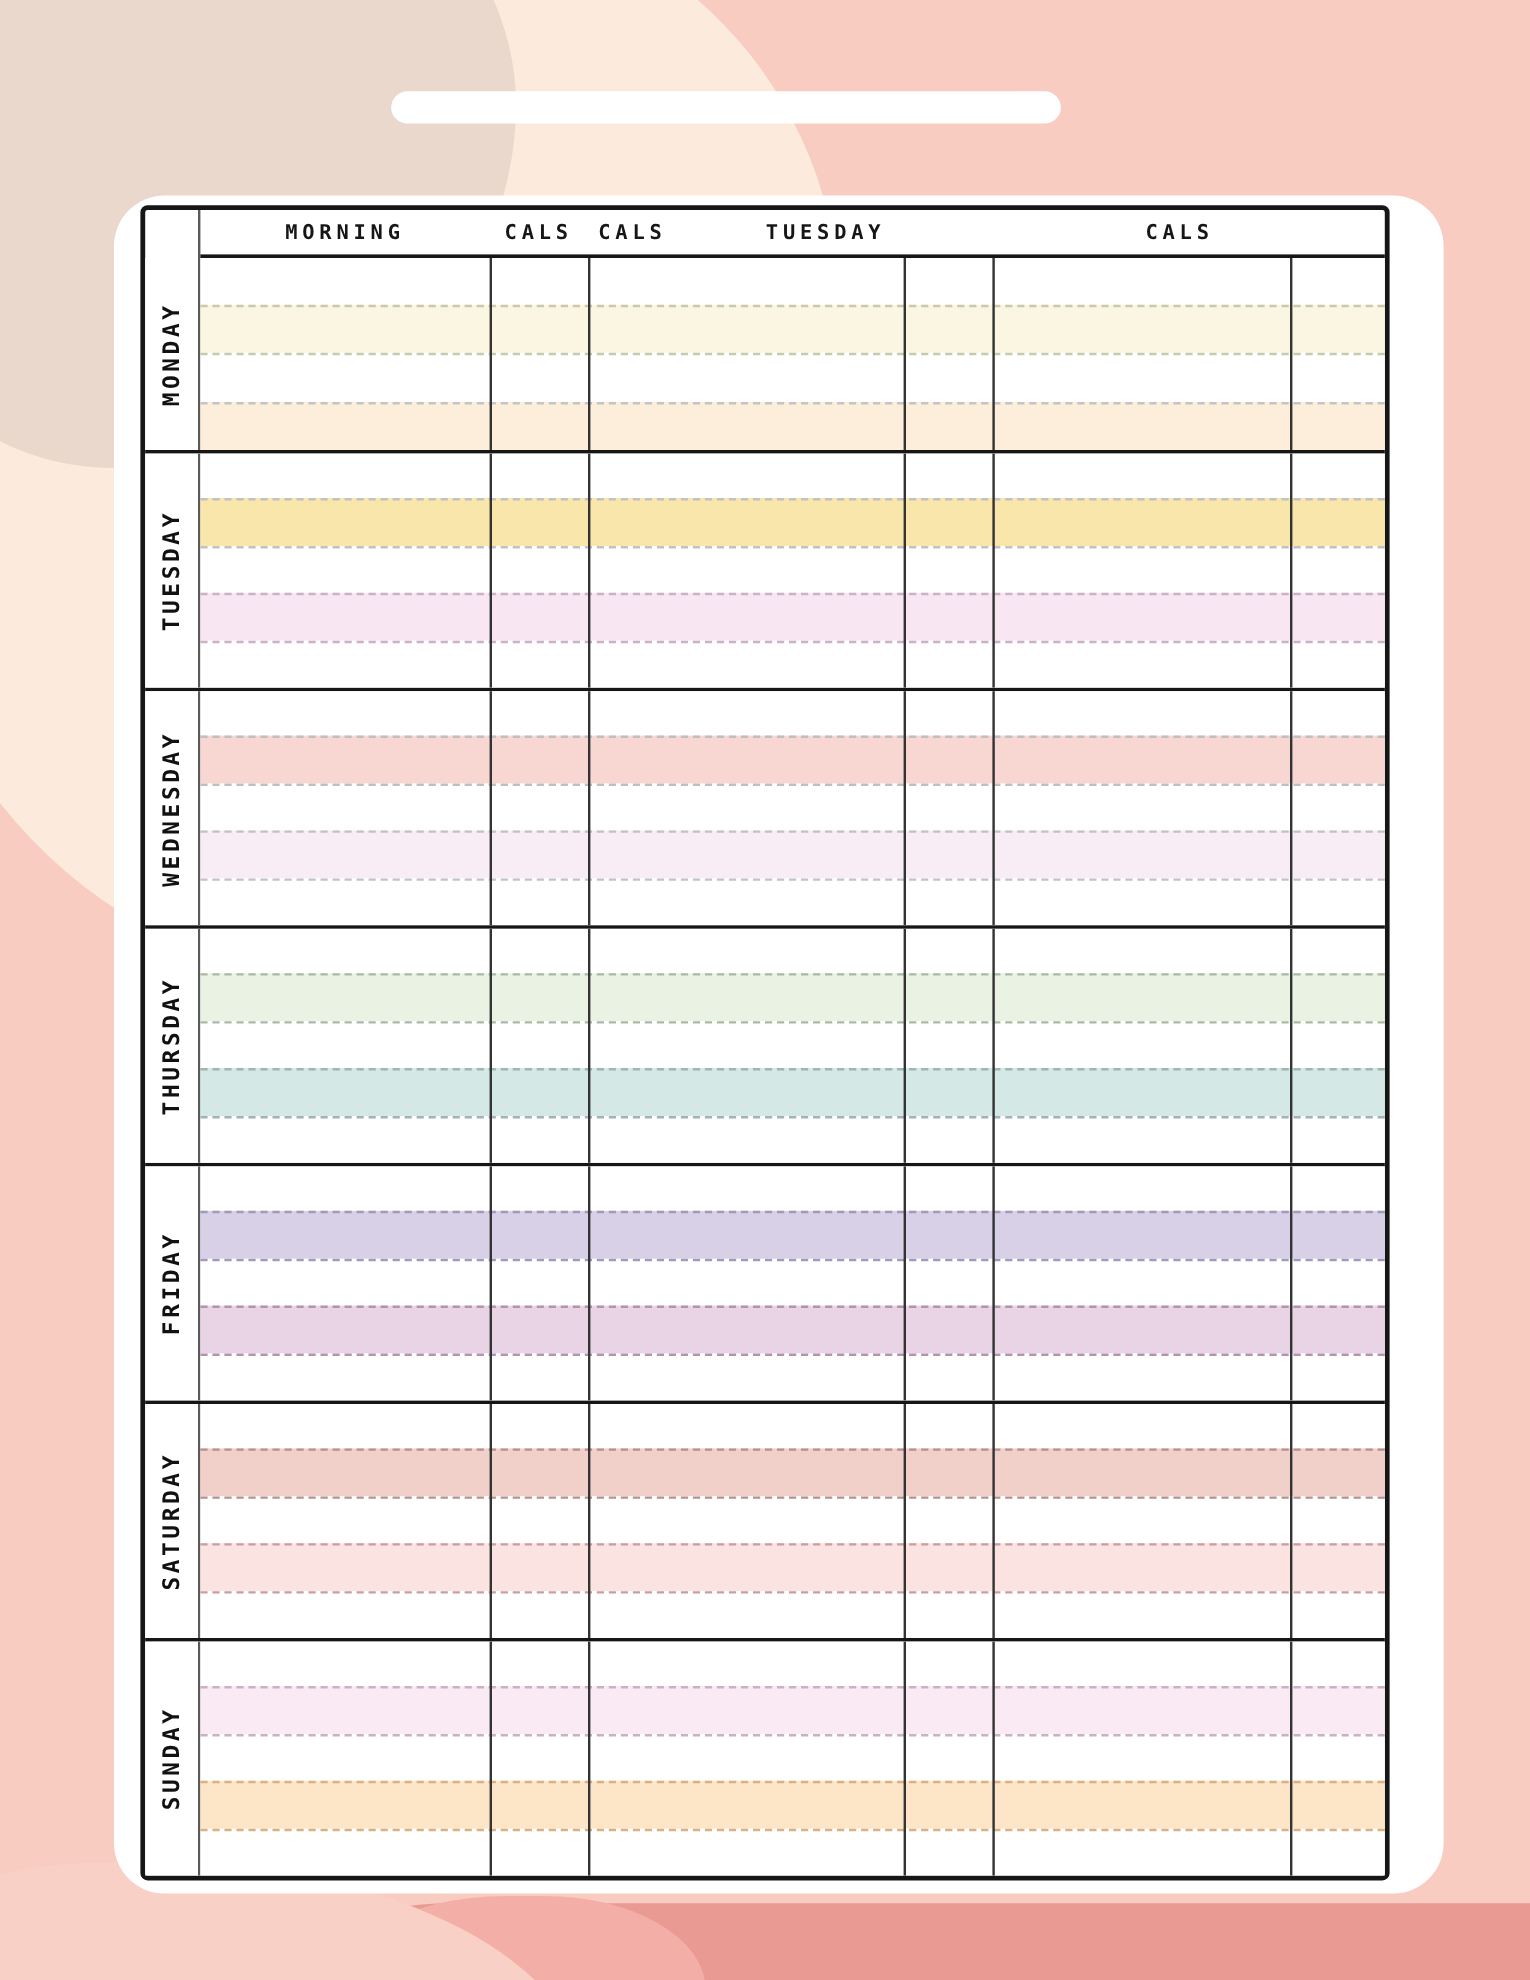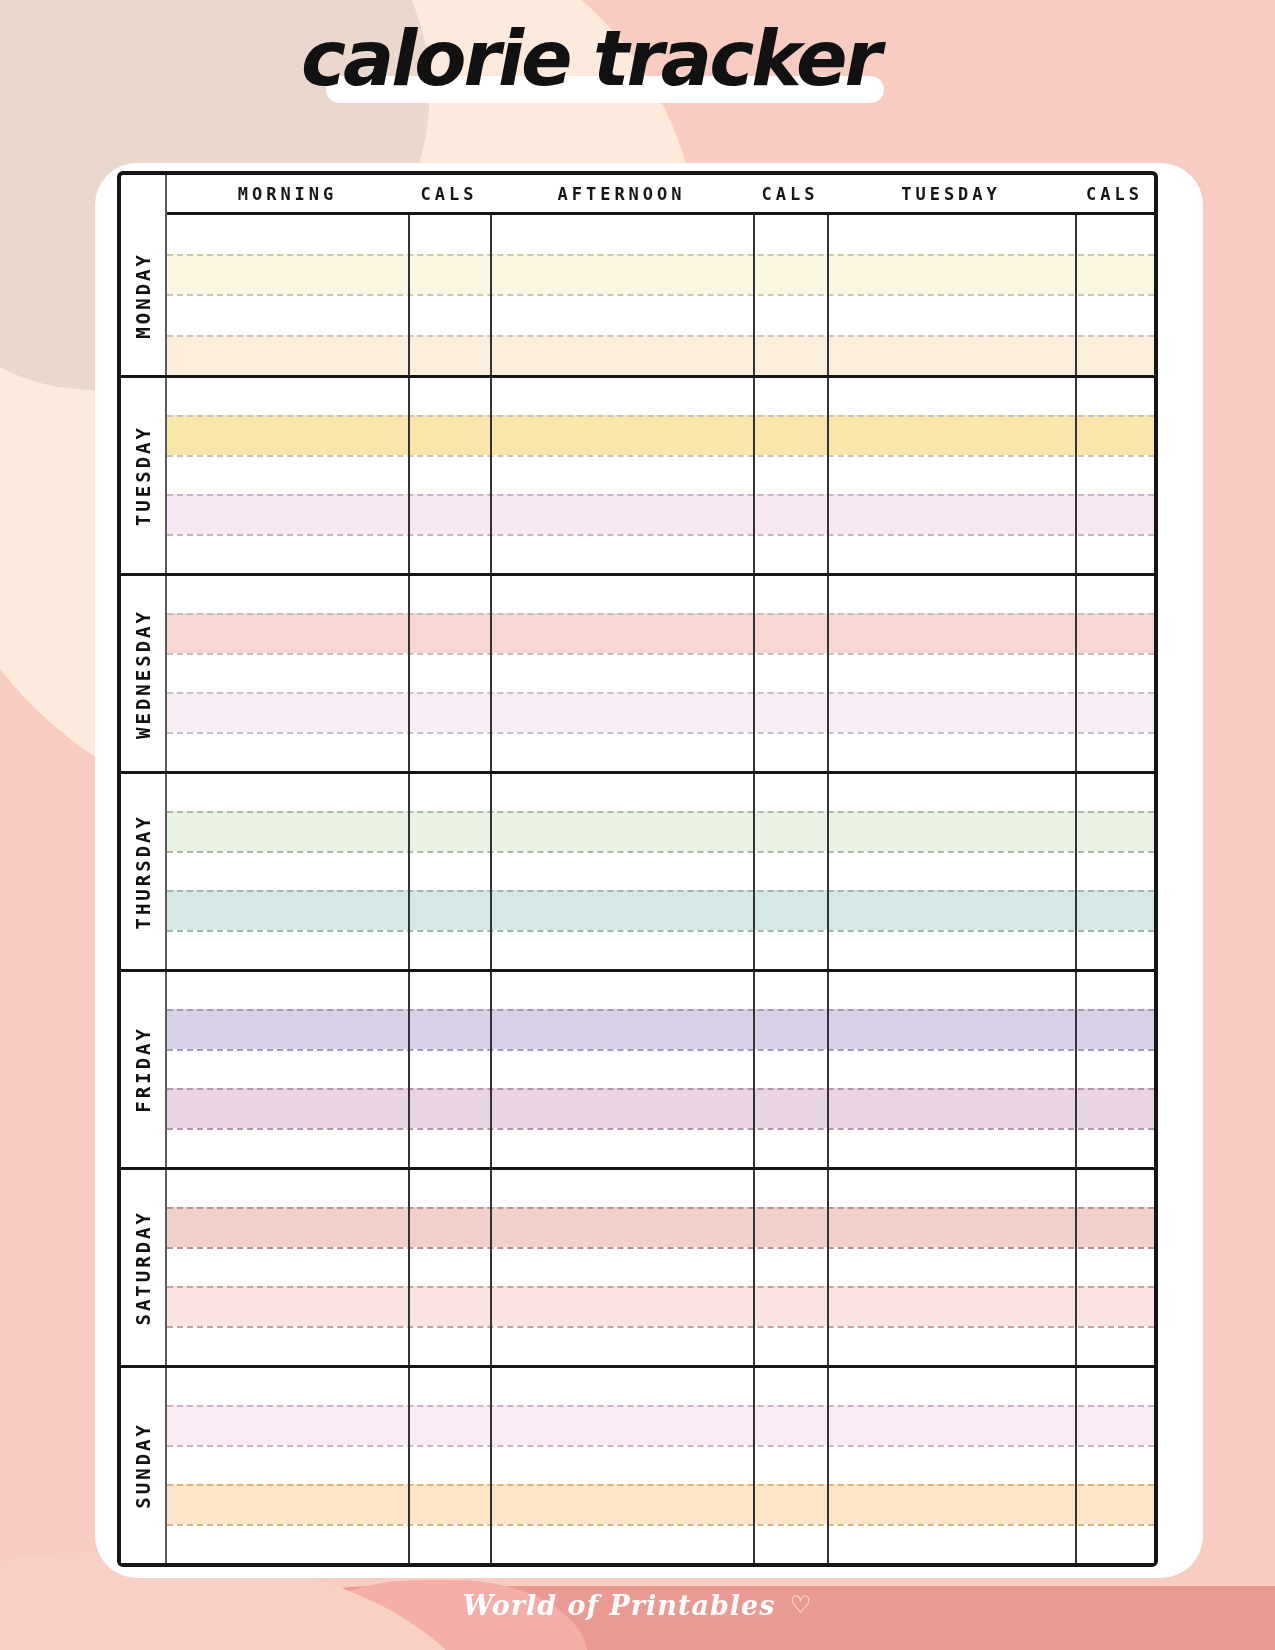--- a/index.html
+++ b/index.html
@@ -95,30 +95,28 @@
 <body>
 
 <div class="page">
   <div class="blob blob-cream"></div>
   <div class="blob blob-tan"></div>
   <div class="band-rose"></div>
   <div class="blob-midpink"></div>
   <div class="blob-peach"></div>
 
   <div class="title-pill"></div>
-  <h1 class="title">calorie tracker</h1>
 
   <div class="card">
     <div class="tracker">
       <div class="header-row">
         <div class="day-spacer"></div>
         <div class="header-cells" id="header-cells">
             <div class="header-cell" style="flex: 0 0 241px;">MORNING</div>
             <div class="header-cell" style="flex: 0 0 82px;">CALS</div>
-            <div class="header-cell" style="flex: 0 0 263px;">AFTERNOON</div>
             <div class="header-cell" style="flex: 0 0 74px;">CALS</div>
             <div class="header-cell" style="flex: 0 0 248px;">TUESDAY</div>
             <div class="header-cell" style="flex: 1 1 0%;">CALS</div>
           </div>
       </div>
       <div id="day-sections">
           <div class="day-section" style="height: 160px;">
             <div class="day-cell">
               <span class="day-text">MONDAY</span>
             </div>
@@ -233,17 +231,13 @@
               <div class="v-div" style="left: 323px;"></div>
               <div class="v-div" style="left: 586px;"></div>
               <div class="v-div" style="left: 660px;"></div>
               <div class="v-div" style="left: 908px;"></div>
             </div>
           </div>
         </div>
     </div>
   </div>
 
-  <div class="footer">
-    <span>World of Printables</span>
-    <span class="heart">♡</span>
-  </div>
 </div>
 
 </body></html>

